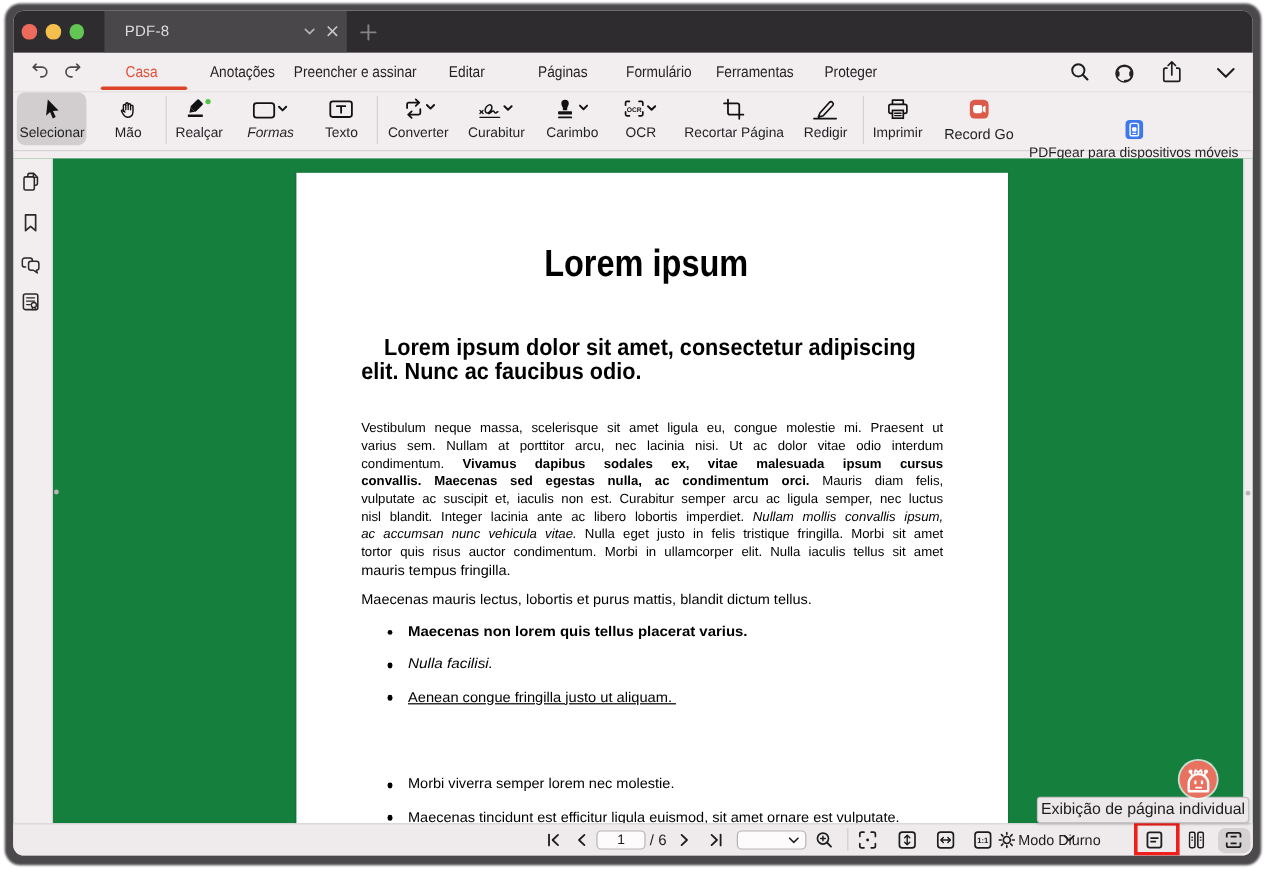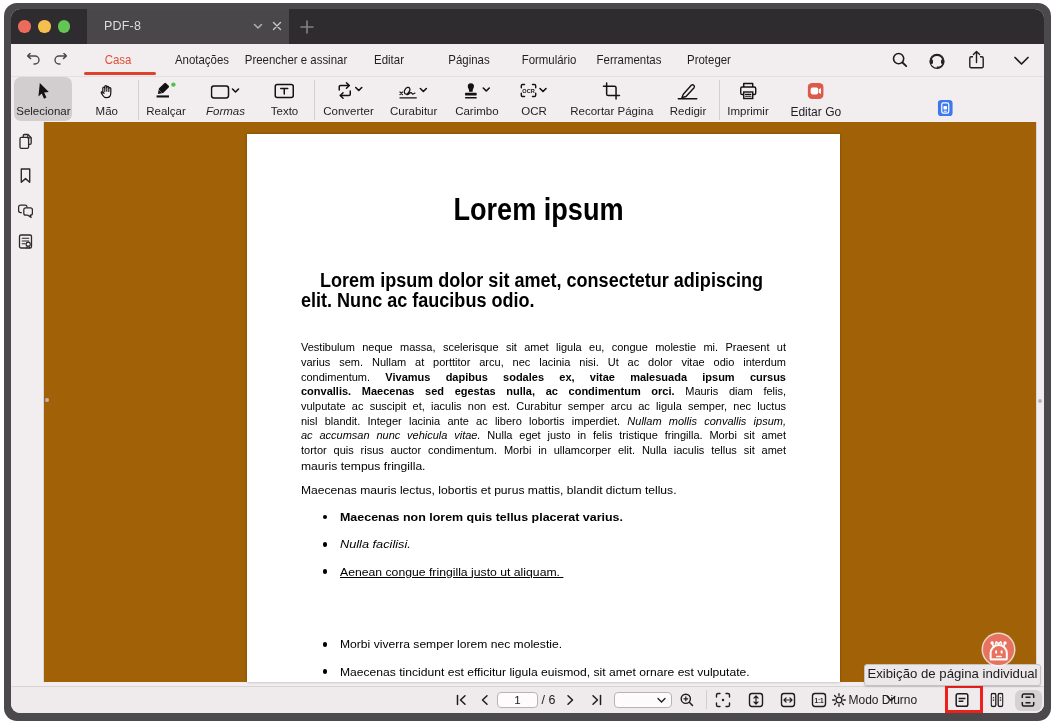--- a/index.html
+++ b/index.html
@@ -26,21 +26,21 @@
   
   #toolbar { position:absolute; left:0; top:67px; width:100%; height:50px; background:#f2edef;
     border-top:1px solid #e3dfe1; border-bottom:1px solid #d7d3d5; }
   .tbtn { position:absolute; transform:translateX(-50%); text-align:center; }
   .tbtn .ic { height:26px; display:flex; align-items:center; justify-content:center; }
   .tbtn .lb { font-size:11.5px; color:#201f22; white-space:nowrap; margin-top:1px; }
   .tsep { position:absolute; top:3px; width:1px; height:40px; background:#d5d1d3; }
   #selbg { position:absolute; left:3px; top:0px; width:58px; height:44px; background:#d2cecf; border-radius:7px; }
 
   
-  #content { position:absolute; left:0; top:113px; width:100%; height:560px; background:#a16207; }
+  #content { position:absolute; left:0; top:123px; width:100%; height:560px; background:#15803d; }
   #lpanel { position:absolute; left:0; top:0; width:33px; height:100%; background:#f2edef; border-right:1px solid #dbd7d9; }
   #rpanel { position:absolute; right:0; top:0; width:8.5px; height:100%; background:#f2edef; border-left:1px solid #dbd7d9; }
   .licon { position:absolute; left:6px; width:17px; height:17px; }
   .dragdot { position:absolute; width:4px; height:4px; border-radius:50%; background:#b9b5b7; }
 
   
   #page { position:absolute; left:236px; top:12px; width:593px; height:548px; background:#fff;
     box-shadow:0 0 3px rgba(0,0,0,.28); overflow:hidden; color:#000; }
   #title { position:absolute; left:-5.5px; top:56.9px; width:593px; text-align:center;
     font-size:31.5px; font-weight:bold; line-height:36px; transform:scaleX(.86); }
@@ -258,21 +258,21 @@
       <div class="lb">Imprimir</div>
     </div>
     <div class="tbtn" style="left:804.8px;top:.5px;">
       <div class="ic">
           <svg width="16" height="16" viewBox="0 0 16 16">
             <rect x="0" y="0" width="16" height="16" rx="4.6" fill="#dc5a49"></rect>
             <rect x="3" y="4.6" width="7.6" height="6.8" rx="1.8" fill="#fff"></rect>
             <path d="M11.2 6.2 L13.3 5 V11 L11.2 9.8 Z" fill="#fff"></path>
           </svg>
         </div>
-      <div class="lb" style="font-size:12px;">Editar Go</div>
+      <div class="lb" style="font-size:12px;">Record Go</div>
     </div>
     <div class="tbtn" style="left:933.8px;top:.5px;margin-top:17px;">
       <div class="ic">
           <svg width="15" height="16" viewBox="0 0 15 16">
             <rect x="0" y="0" width="15" height="16" rx="3.6" fill="#3e78ee"></rect>
             <rect x="4" y="2.8" width="7" height="10.4" rx="1.6" fill="none" stroke="#fff" stroke-width="1.2"></rect>
             <rect x="5.7" y="6" width="3.6" height="3.6" rx="0.8" fill="#fff"></rect>
             <path d="M6.3 11.2 h2.4" stroke="#fff" stroke-width="1" stroke-linecap="round"></path>
           </svg>
         </div>

